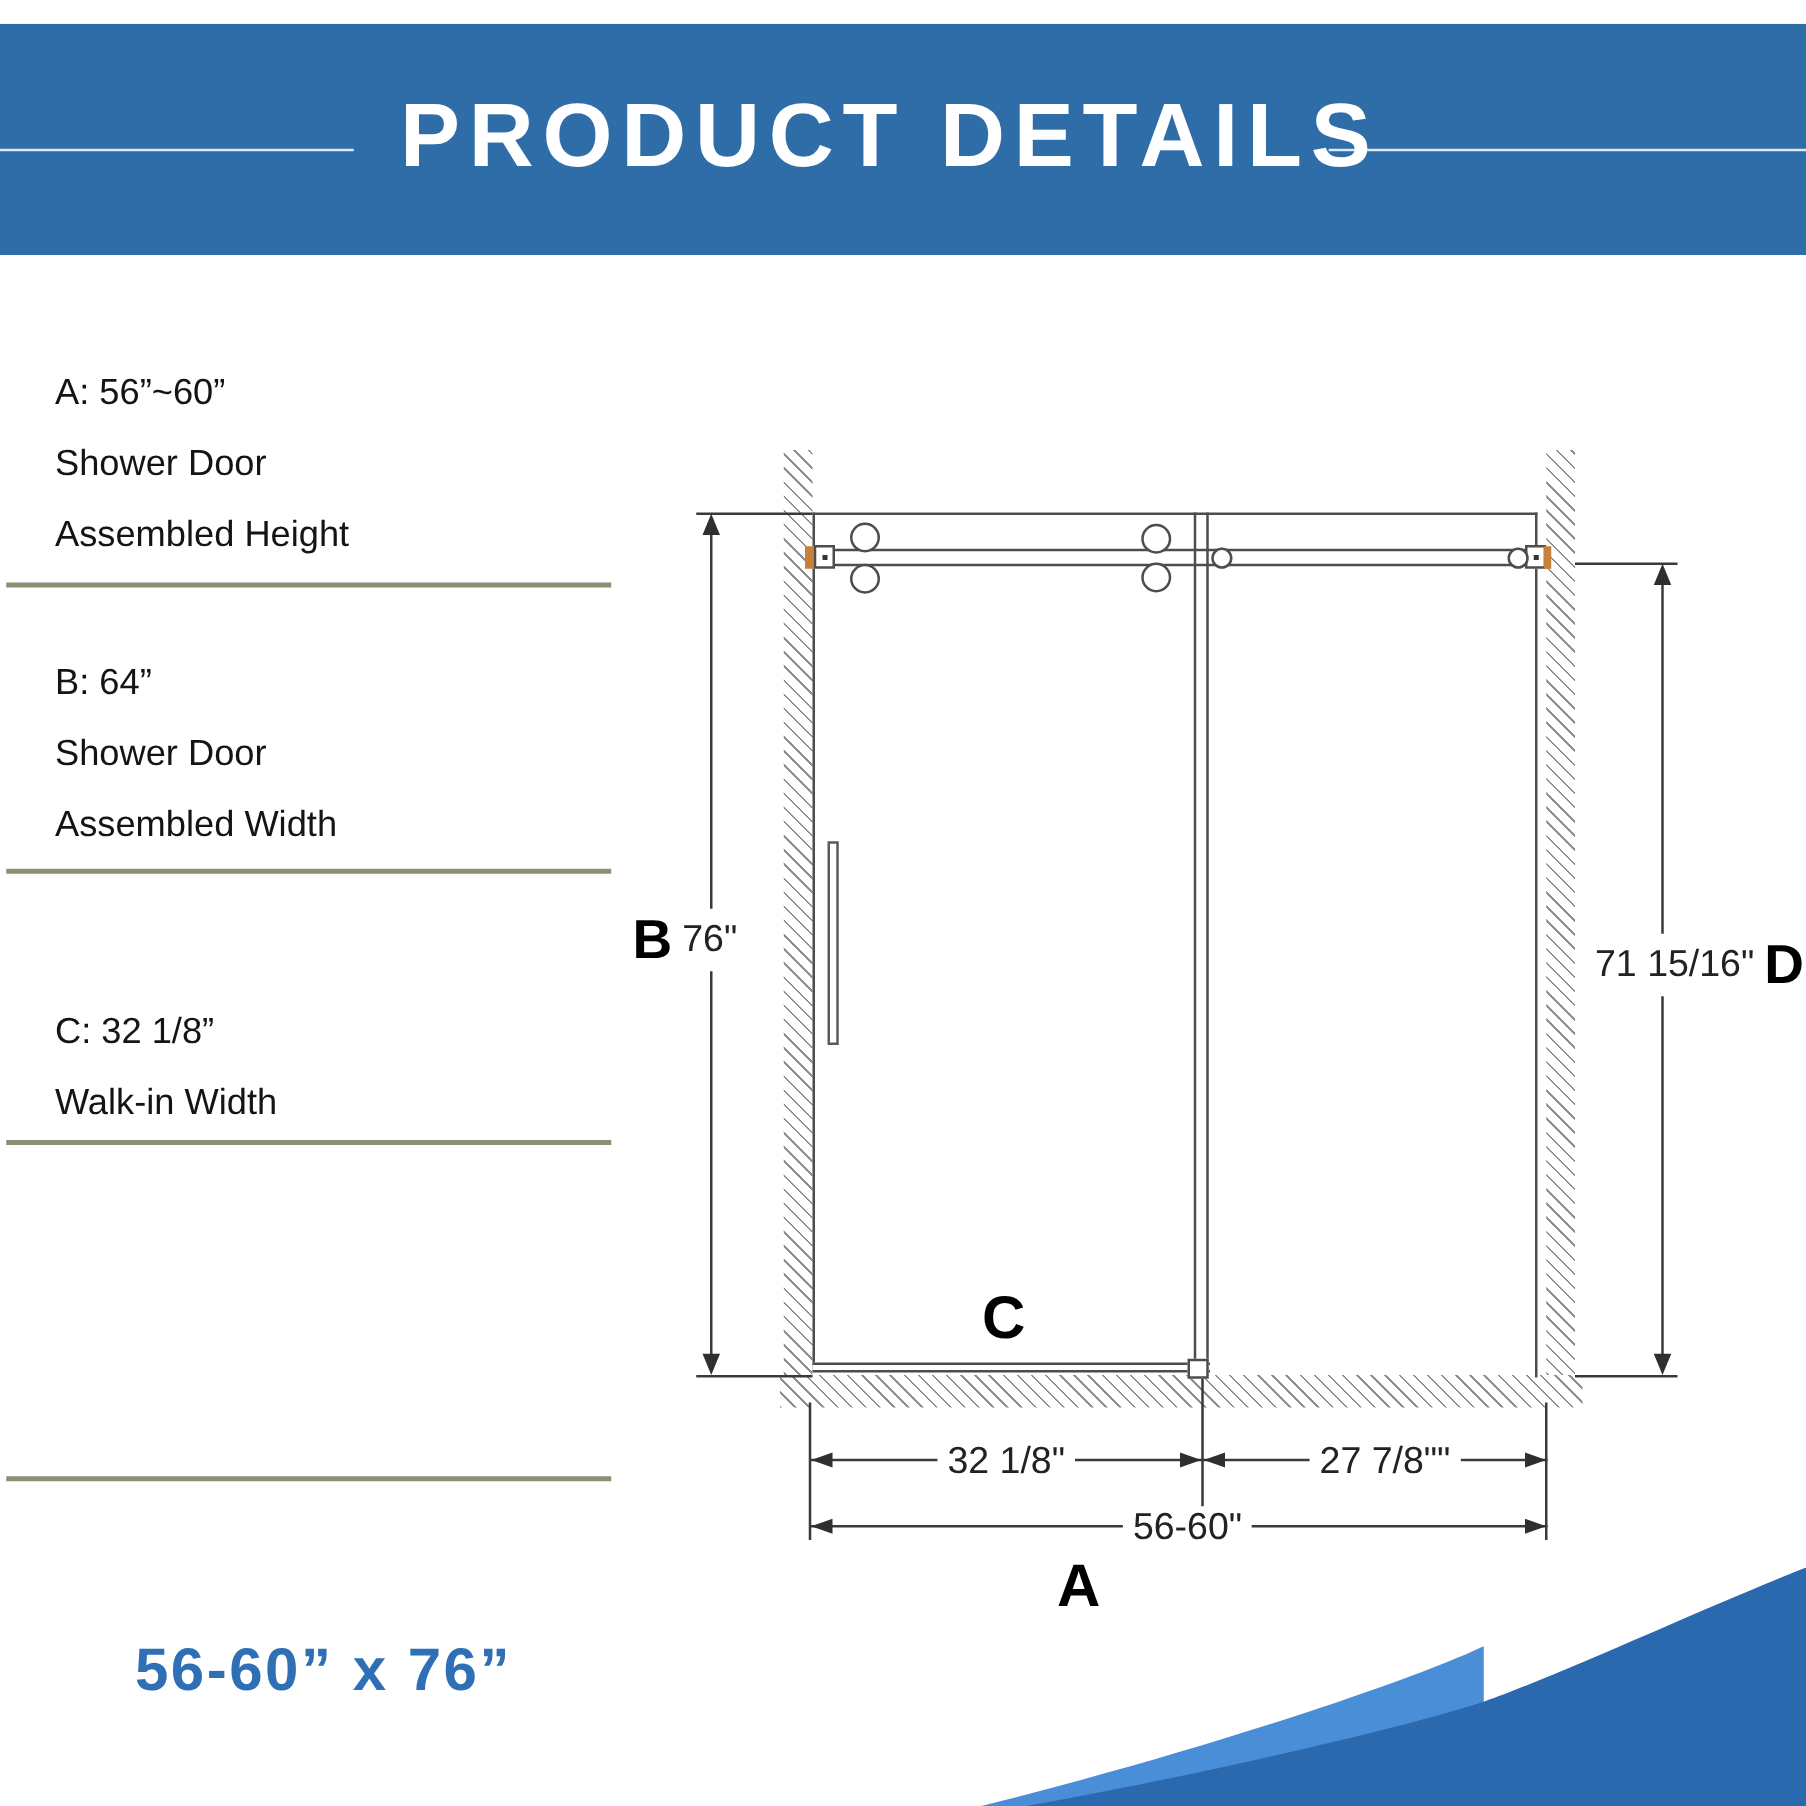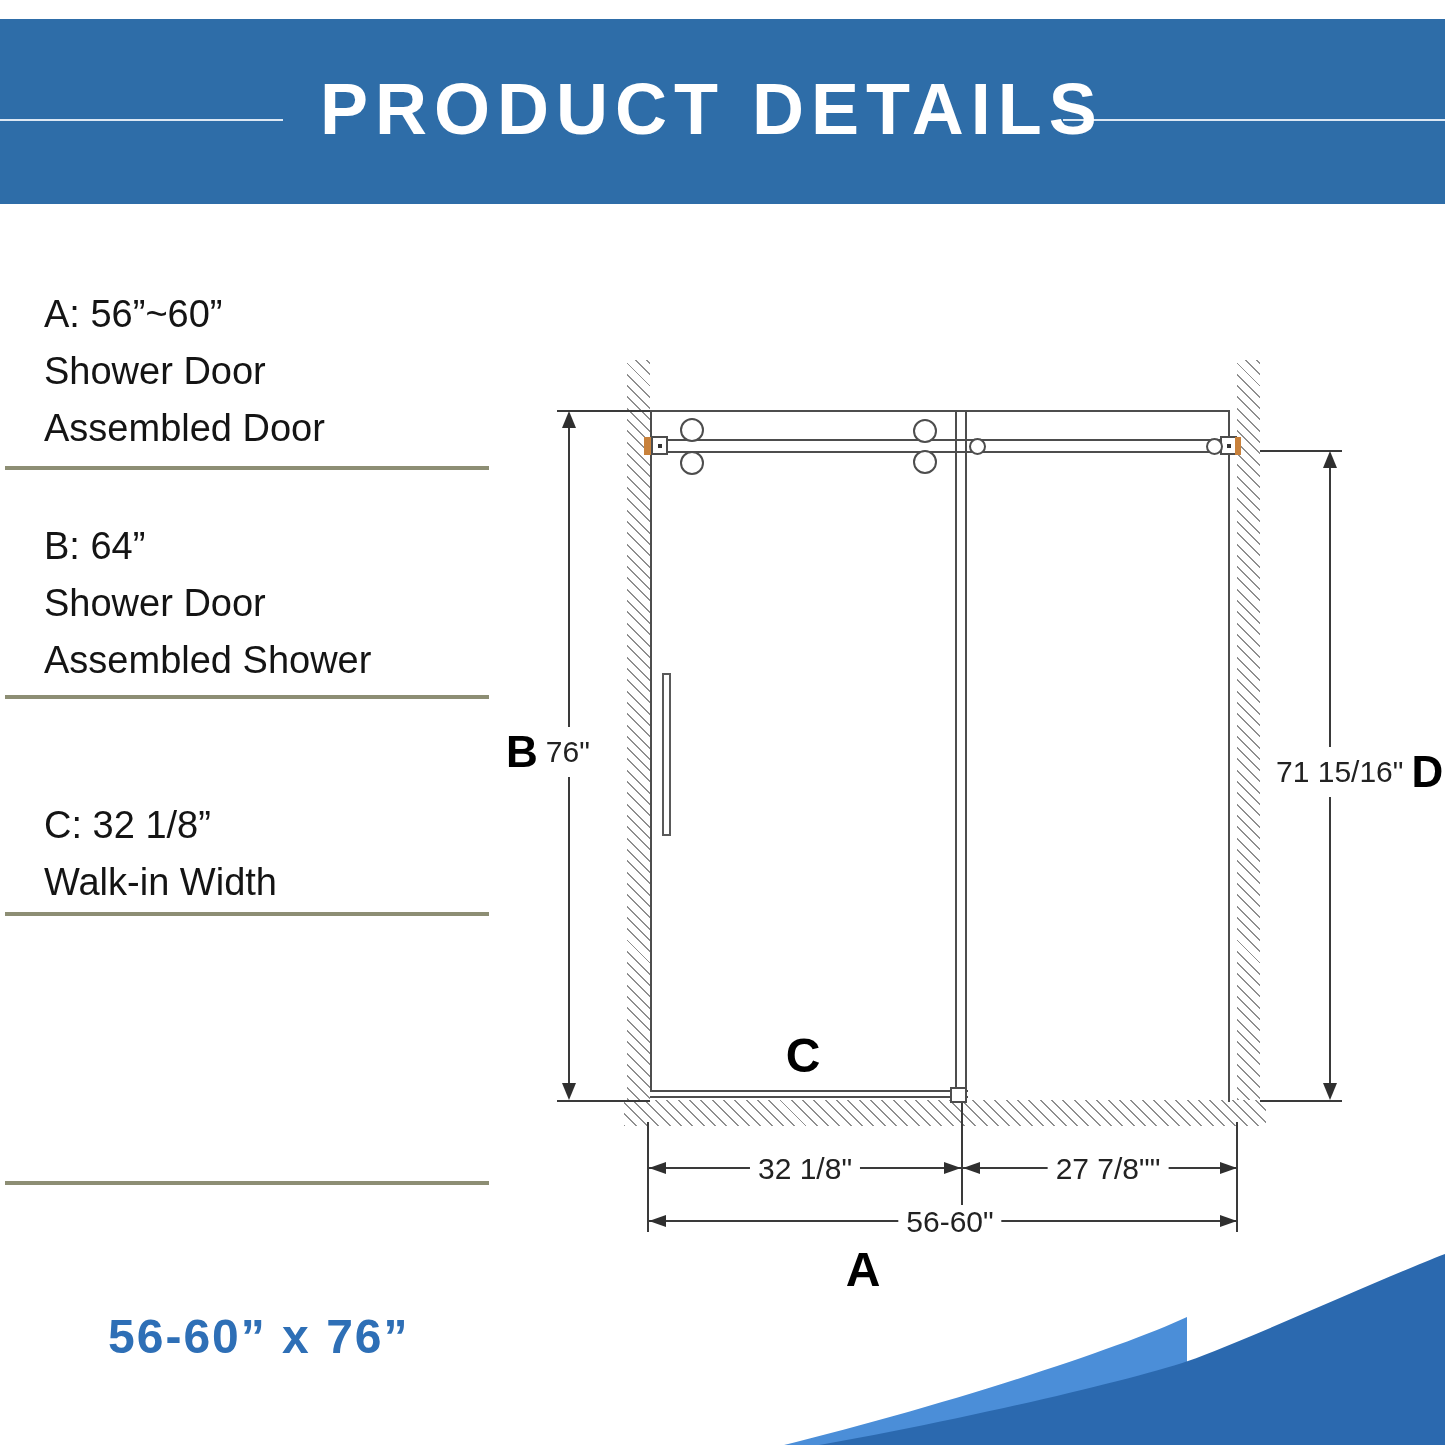--- a/index.html
+++ b/index.html
@@ -9,21 +9,21 @@
   
   .header{position:absolute;left:0;top:0;width:1445px;height:185px;background:#2E6DA8;}
   .header-title{position:absolute;left:320px;top:52px;width:722px;text-align:center;
     color:#ffffff;font-size:72px;font-weight:900;letter-spacing:7px;line-height:76px;
     font-stretch:condensed;white-space:nowrap;}
   .header-line{position:absolute;top:100px;height:2px;background:#dce8f4;}
   .header-line.l{left:0;width:283px;}
   .header-line.r{left:1063px;width:382px;}
 
   
-  .spec{position:absolute;left:44px;font-size:38px;line-height:57px;color:#141414;white-space:nowrap;}
+  .spec{position:absolute;left:44px;font-size:29px;line-height:57px;color:#141414;white-space:nowrap;}
   .divider{position:absolute;left:5px;width:484px;height:4px;background:#8D8E74;}
 
   
   .h{position:absolute;height:2px;background:#4D4D4D;}
   .dimh{position:absolute;height:2px;background:#3a3a3a;}
   .v{position:absolute;width:2px;background:#4D4D4D;}
   .dimv{position:absolute;width:2px;background:#3a3a3a;}
   .hatch{position:absolute;background-color:#ffffff;
     background-image:repeating-linear-gradient(45deg,rgba(105,105,105,0.75) 0px,rgba(105,105,105,0.75) 1.4px,transparent 1.4px,transparent 8px);}
   .circ{position:absolute;box-sizing:border-box;border:2px solid #4D4D4D;border-radius:50%;background:#ffffff;}
@@ -59,28 +59,28 @@
 
   <div class="header">
     <div class="header-line l"></div>
     <div class="header-line r"></div>
     <div class="header-title">PRODUCT DETAILS</div>
   </div>
 
   <div class="spec" style="top:267px;">
     <div>A: 56”~60”</div>
     <div>Shower Door</div>
-    <div>Assembled Door</div>
+    <div>Assembled Height</div>
   </div>
   <div class="divider" style="top:447px;"></div>
 
   <div class="spec" style="top:499px;">
     <div>B: 64”</div>
     <div>Shower Door</div>
-    <div>Assembled Shower</div>
+    <div>Assembled Width</div>
   </div>
   <div class="divider" style="top:676px;"></div>
 
   <div class="spec" style="top:778px;">
     <div>C: 32 1/8”</div>
     <div>Walk-in Width</div>
   </div>
   <div class="divider" style="top:893px;"></div>
 
   <div class="divider" style="top:1162px;"></div>

